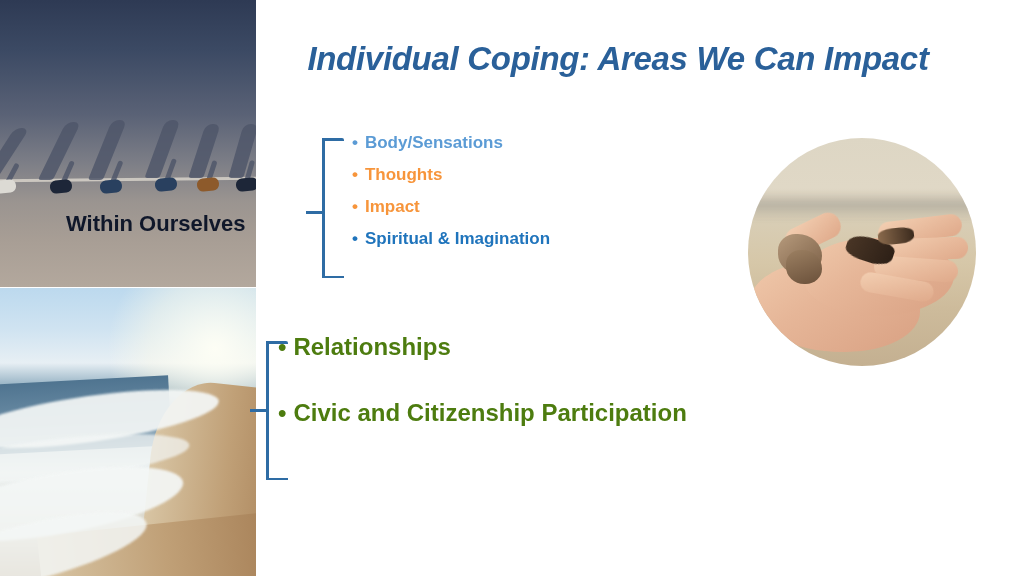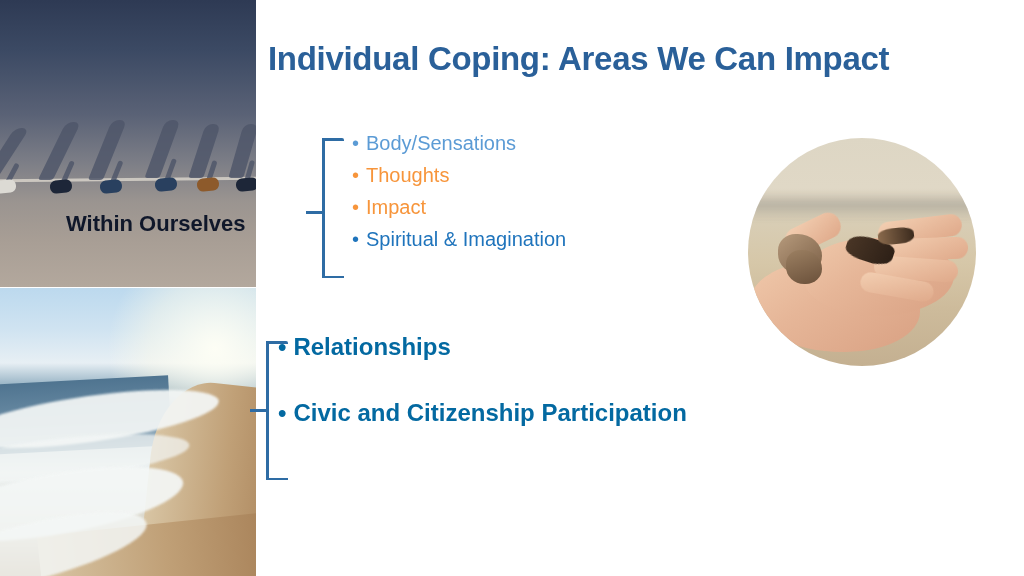--- a/index.html
+++ b/index.html
@@ -16,23 +16,24 @@
     overflow: hidden;
     font-family: "Liberation Sans", sans-serif;
   }
 
   
   #slide-title {
     position: absolute;
     left: 268px;
     top: 40px;
     width: 700px;
-    text-align: left;
+    text-align: center;
     font-size: 33px;
     font-weight: bold;
+    font-style: italic;
     color: #2A6099;
     letter-spacing: -0.3px;
     white-space: nowrap;
   }
 
   
   .photo {
     position: absolute;
     left: 0;
     width: 256px;
@@ -219,39 +220,39 @@
   }
 
   
   #bullets-inner {
     position: absolute;
     left: 352px;
     top: 127px;
     z-index: 4;
   }
   #bullets-inner .bullet-row {
-    font-size: 20px;
-    font-weight: normal;
+    font-size: 17px;
+    font-weight: bold;
     line-height: 32px;
     white-space: nowrap;
   }
   .c-lightblue { color: #5B9BD5; }
   .c-orange    { color: #F7953B; }
   .c-blue      { color: #1F74BC; }
 
   #bullets-outer {
     position: absolute;
     left: 278px;
     top: 330px;
     z-index: 4;
   }
   #bullets-outer .bullet-row {
     font-size: 24px;
     font-weight: bold;
-    color: #0369a1;
+    color: #4d7c0f;
     white-space: nowrap;
     height: 66px;
     line-height: 34px;
   }
   .dot { margin-right: 7px; }
 </style>
 </head>
 <body>
 
 <div id="slide">

